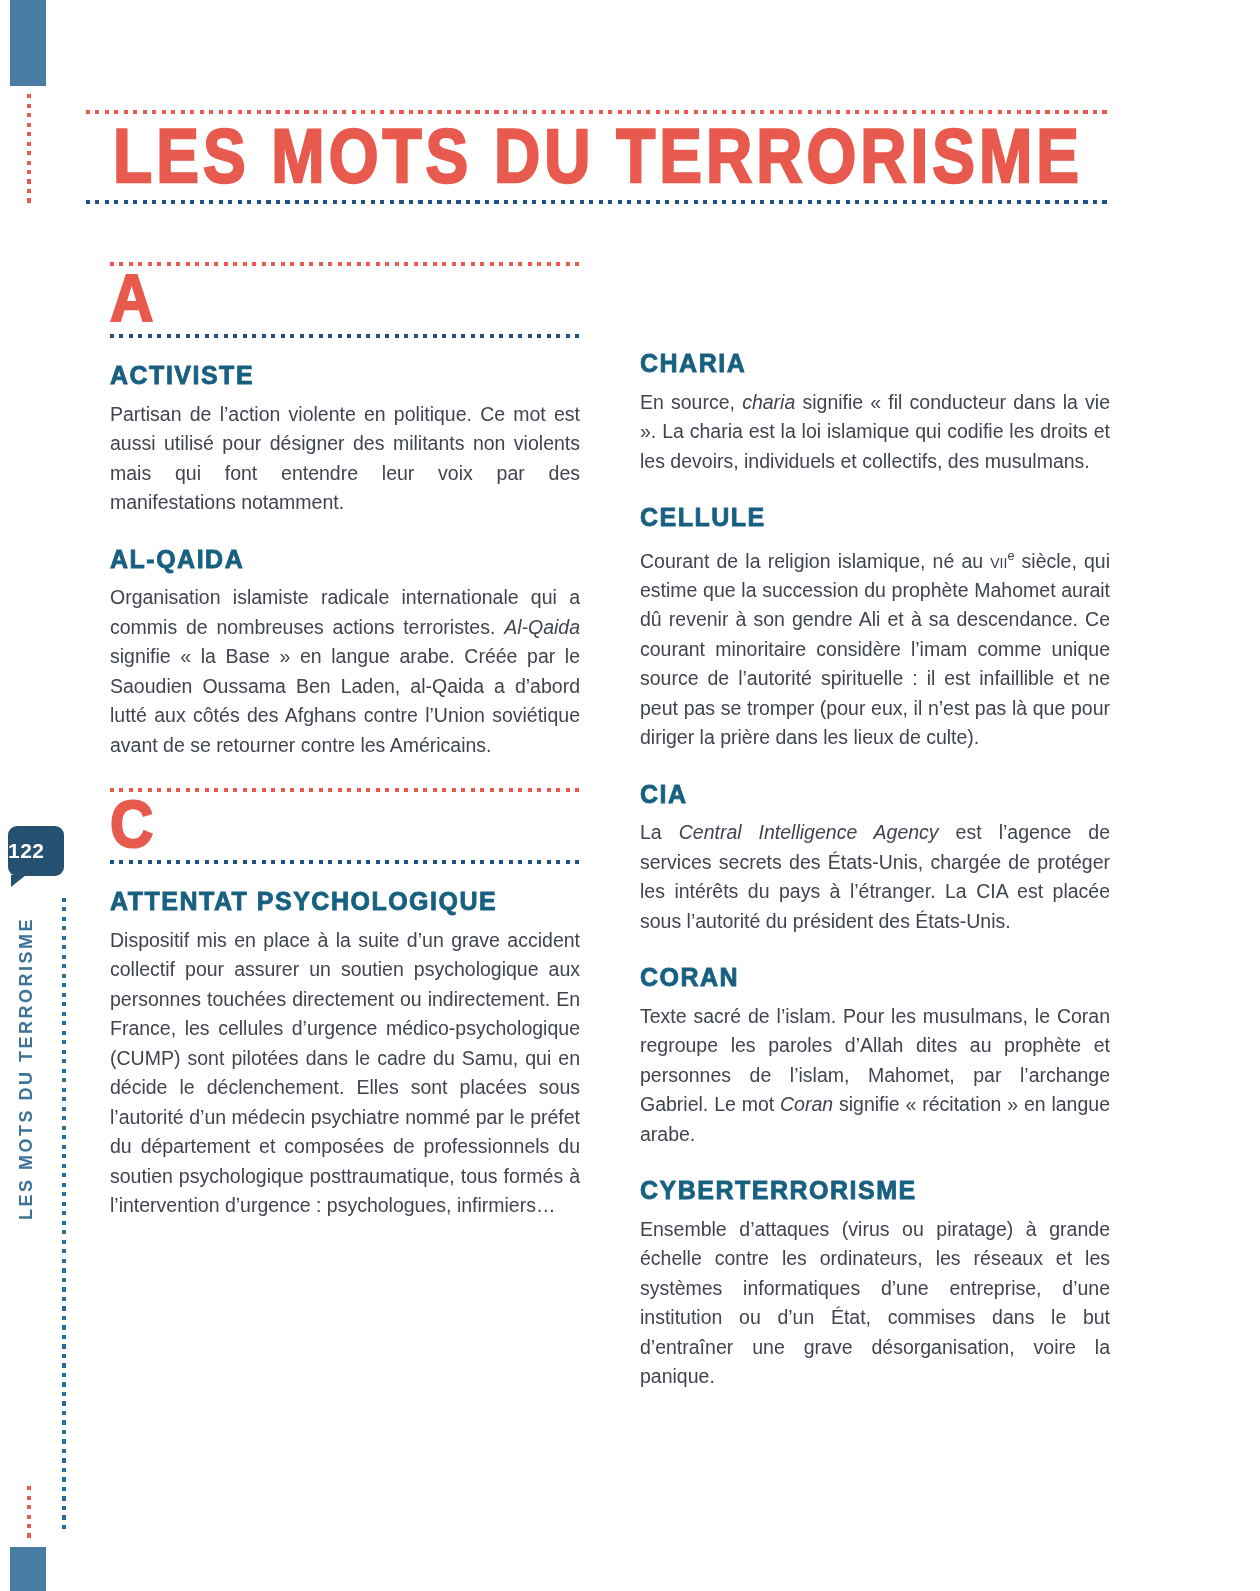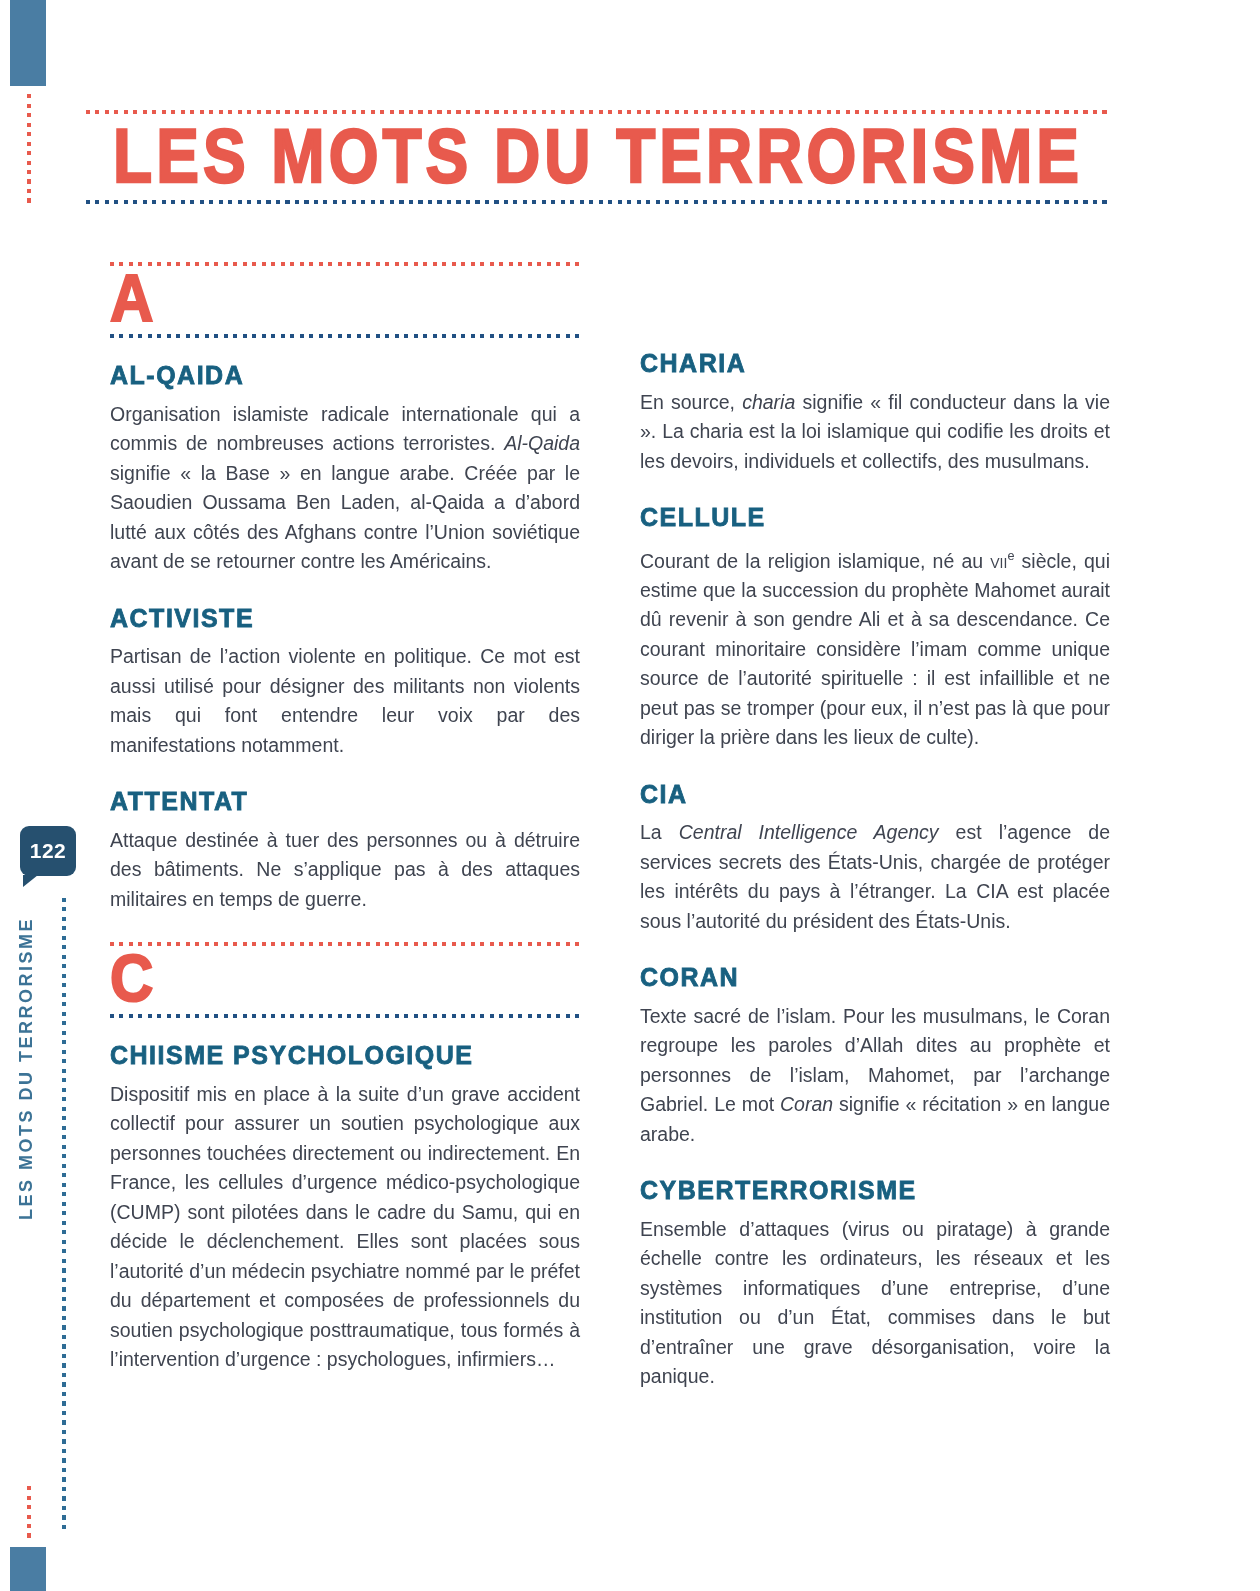--- a/index.html
+++ b/index.html
@@ -15,23 +15,23 @@
   .navy{--dc:#215083;}
   .blue{--dc:#2e6c95;}
   
   .corner-tab{position:absolute;left:10px;width:36px;background:#4a7da3;}
   .corner-tab.top{top:0;height:86px;}
   .corner-tab.bottom{top:1547px;height:44px;}
   .seg-top{left:27px;top:94px;height:112px;}
   .seg-bottom{left:27px;top:1486px;height:54px;}
   .seg-side{left:62px;top:898px;height:634px;}
   .badge{
-    position:absolute;left:20px;top:826px;width:56px;height:50px;
+    position:absolute;left:8px;top:826px;width:56px;height:50px;
     background:#26506f;border-radius:9px;color:#ffffff;
-    display:flex;align-items:center;justify-content:center;
+    display:flex;align-items:center;
     font-size:21px;font-weight:bold;letter-spacing:0.5px;
   }
   .badge::after{
     content:'';position:absolute;left:3px;bottom:-11px;width:0;height:0;
     border-top:12px solid #26506f;border-right:15px solid transparent;
   }
   .vtitle{
     position:absolute;left:16px;top:896px;height:344px;width:32px;
     writing-mode:vertical-rl;transform:rotate(180deg);
     color:#3c7396;font-weight:bold;font-size:18px;letter-spacing:2.5px;
@@ -94,42 +94,38 @@
 
       <div class="col">
 
         <div class="section-div">
           <div class="dots-h red"></div>
           <div class="letter"><span>A</span></div>
           <div class="dots-h navy"></div>
         </div>
 
         <section class="entry">
-          <h3 class="term">AL-QAIDA</h3>
-          <p class="def"><span>Organisation islamiste radicale internationale qui a commis de nombreuses actions terroristes. </span><span class="seg-i">Al-Qaida</span><span> signifie « la Base » en langue arabe. Créée par le Saoudien Oussama Ben Laden, al-Qaida a d’abord lutté aux côtés des Afghans contre l’Union soviétique avant de se retourner contre les Américains.</span></p>
-        </section>
-
-        <section class="entry">
           <h3 class="term">ACTIVISTE</h3>
           <p class="def"><span>Partisan de l’action violente en politique. Ce mot est aussi utilisé pour désigner des militants non violents mais qui font entendre leur voix par des manifestations notamment.</span></p>
         </section>
 
         <section class="entry">
-          <h3 class="term">ATTENTAT</h3>
-          <p class="def"><span>Attaque destinée à tuer des personnes ou à détruire des bâtiments. Ne s’applique pas à des attaques militaires en temps de guerre.</span></p>
+          <h3 class="term">AL-QAIDA</h3>
+          <p class="def"><span>Organisation islamiste radicale internationale qui a commis de nombreuses actions terroristes. </span><span class="seg-i">Al-Qaida</span><span> signifie « la Base » en langue arabe. Créée par le Saoudien Oussama Ben Laden, al-Qaida a d’abord lutté aux côtés des Afghans contre l’Union soviétique avant de se retourner contre les Américains.</span></p>
         </section>
+
 
         <div class="section-div">
           <div class="dots-h red"></div>
           <div class="letter"><span>C</span></div>
           <div class="dots-h navy"></div>
         </div>
 
         <section class="entry">
-          <h3 class="term">CHIISME PSYCHOLOGIQUE</h3>
+          <h3 class="term">ATTENTAT PSYCHOLOGIQUE</h3>
           <p class="def"><span>Dispositif mis en place à la suite d’un grave accident collectif pour assurer un soutien psychologique aux personnes touchées directement ou indirectement. En France, les cellules d’urgence médico-psychologique (CUMP) sont pilotées dans le cadre du Samu, qui en décide le déclenchement. Elles sont placées sous l’autorité d’un médecin psychiatre nommé par le préfet du département et composées de professionnels du soutien psychologique posttraumatique, tous formés à l’intervention d’urgence : psychologues, infirmiers…</span></p>
         </section>
 
       </div>
 
       <div class="col right">
 
         <section class="entry">
           <h3 class="term">CHARIA</h3>
           <p class="def"><span>En source, </span><span class="seg-i">charia</span><span> signifie « fil conducteur dans la vie ». La charia est la loi islamique qui codifie les droits et les devoirs, individuels et collectifs, des musulmans.</span></p>

